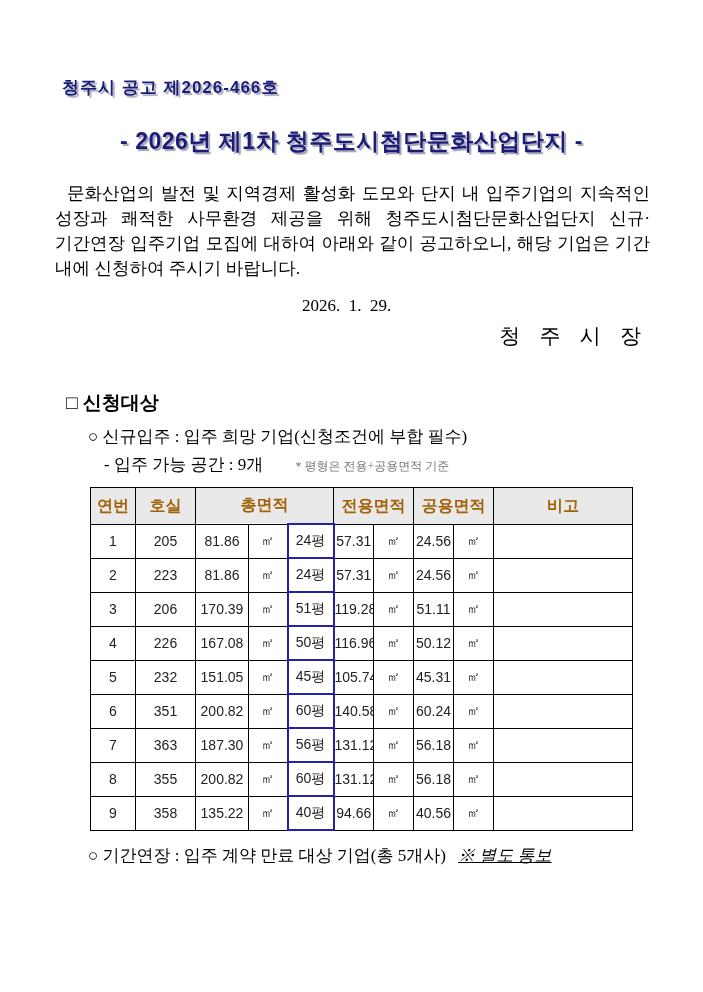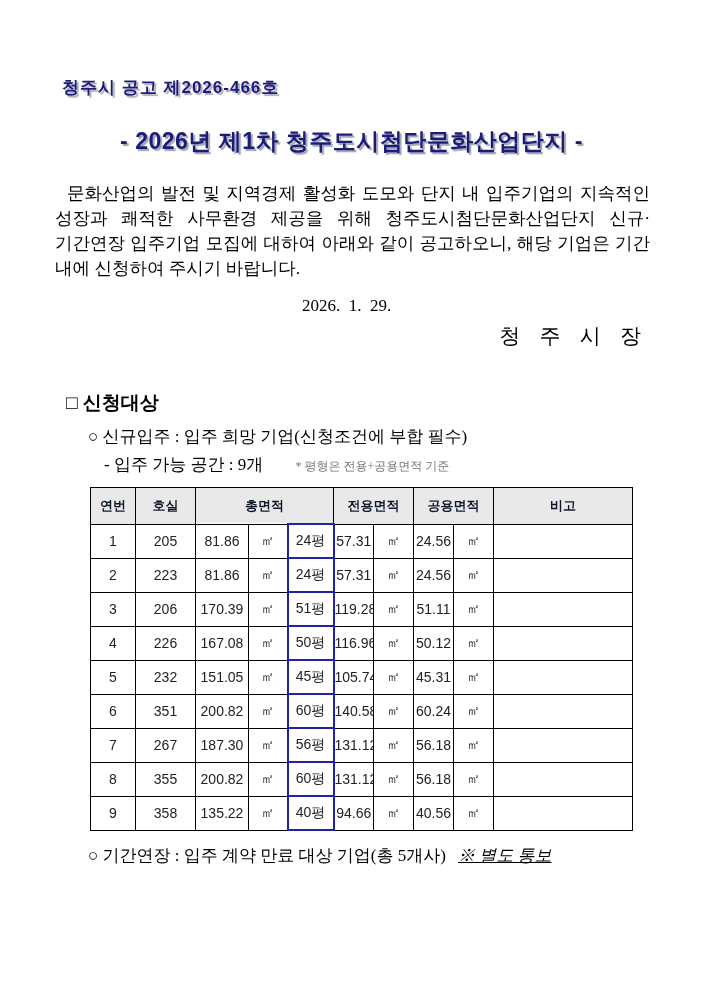--- a/index.html
+++ b/index.html
@@ -31,21 +31,21 @@
     font-weight:bold;font-size:19px;color:#000;
   }
   .bullet-new{margin:9px 0 0 88px;font-size:17px;}
   .bullet-space{margin:5px 0 0 104px;font-size:17px;}
   .area-note{margin-left:28px;font-size:12px;color:#737373;}
   table.tenant{
     margin:11px 0 0 90px;border-collapse:collapse;table-layout:fixed;
     width:542px;font-family:"Liberation Sans","DejaVu Sans",sans-serif;
   }
   table.tenant th,table.tenant td{border:1px solid #000;text-align:center;padding:0;overflow:hidden;}
-  table.tenant th{background:#e9e9e9;font-size:13px;font-weight:bold;height:35px;color:#0f172a;}
+  table.tenant th{background:#e9e9e9;font-size:16px;font-weight:bold;height:35px;color:#a16207;}
   table.tenant td{font-size:14px;height:32px;color:#222;}
   table.tenant td.unit{font-size:13px;}
   table.tenant td.py{border:2px solid #2222a8;}
   .footer-line{margin:13px 0 8px 88px;font-size:17px;}
   .separate-note{font-style:italic;text-decoration:underline;margin-left:8px;}
 </style>
 </head>
 <body>
 
 <div class="page">
@@ -162,21 +162,21 @@
         <td class="unit">㎡</td>
         <td class="py">60평</td>
         <td>140.58</td>
         <td class="unit">㎡</td>
         <td>60.24</td>
         <td class="unit">㎡</td>
         <td></td>
       </tr>
         <tr>
         <td>7</td>
-        <td>267</td>
+        <td>363</td>
         <td>187.30</td>
         <td class="unit">㎡</td>
         <td class="py">56평</td>
         <td>131.12</td>
         <td class="unit">㎡</td>
         <td>56.18</td>
         <td class="unit">㎡</td>
         <td></td>
       </tr>
         <tr>

